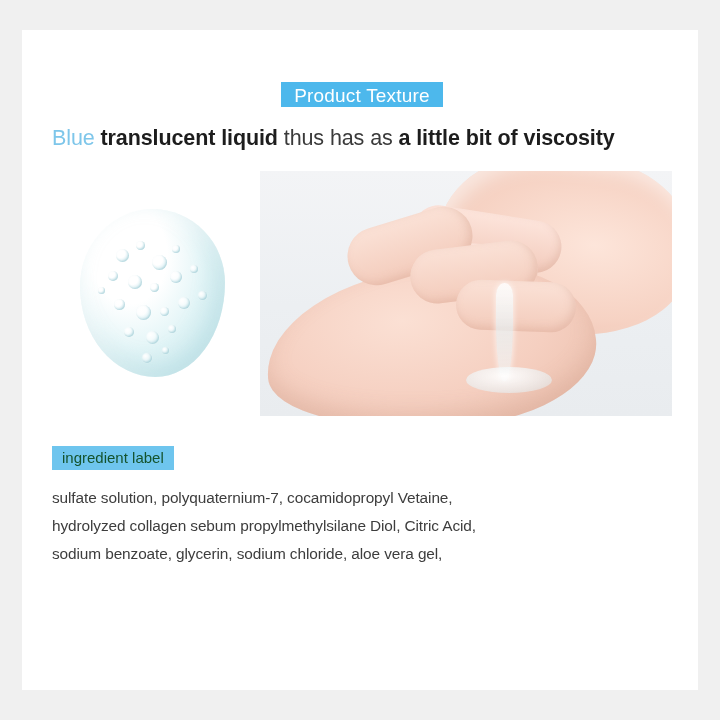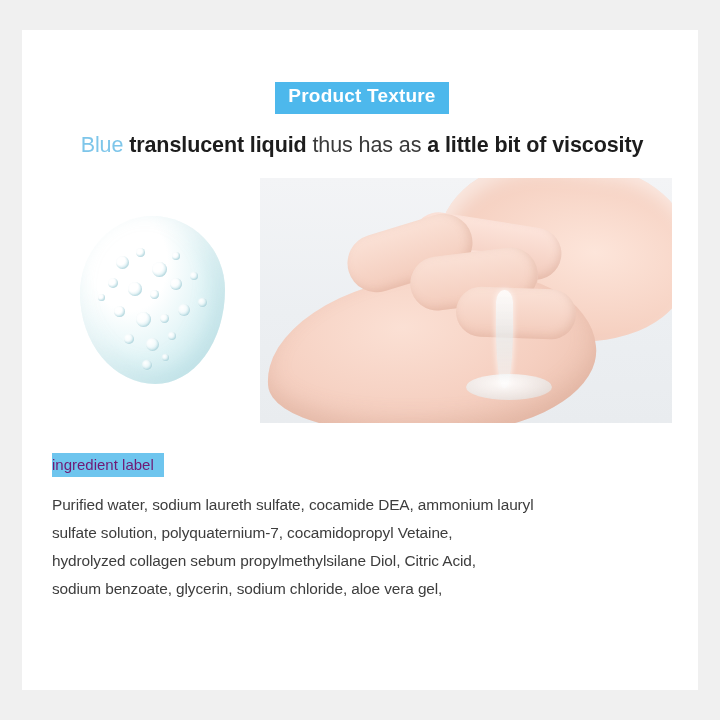--- a/index.html
+++ b/index.html
@@ -30,30 +30,30 @@
 
   
   .badge-row {
     text-align: center;
   }
   .badge {
     display: inline-block;
     background: #4db8ec;
     color: #ffffff;
     font-size: 19px;
-    font-weight: 700;
+    font-weight: 400;
     letter-spacing: .2px;
-    padding: 4px 13px 7px 13px;
+    padding: 4px 13px 0 13px;
     line-height: 1.1;
   }
 
   
   .headline {
     margin-top: 19px;
-    text-align: center;
+    text-align: left;
     font-size: 21.5px;
     color: #2b2b2b;
     letter-spacing: -.1px;
     white-space: nowrap;
   }
   .headline .blue {
     color: #7ec6ea;
     font-weight: 400;
   }
   .headline .bold {
@@ -169,23 +169,23 @@
     filter: blur(.4px);
   }
 
   
   .ing-badge-row {
     margin-top: 30px;
   }
   .ing-badge {
     display: inline-block;
     background: #6ec5ee;
-    color: #701a75;
+    color: #14532d;
     font-size: 15px;
-    padding: 3px 10px 4px 0;
+    padding: 3px 10px 4px 10px;
     line-height: 1.15;
   }
   .ing-body {
     margin-top: 14px;
     font-size: 15.4px;
     color: #3d3d3d;
     line-height: 1.82;
     letter-spacing: -.1px;
   }
   .ing-body div {
@@ -247,20 +247,19 @@
         <div class="drip-pool"></div>
       </div>
 
     </div>
 
     <div class="ing-badge-row">
       <span class="ing-badge">ingredient label</span>
     </div>
 
     <div class="ing-body">
-      <div>Purified water, sodium laureth sulfate, cocamide DEA, ammonium lauryl</div>
       <div>sulfate solution, polyquaternium-7, cocamidopropyl Vetaine,</div>
       <div>hydrolyzed collagen sebum propylmethylsilane Diol, Citric Acid,</div>
       <div>sodium benzoate, glycerin, sodium chloride, aloe vera gel,</div>
     </div>
 
   </div>
 </div>
 
 </body></html>

